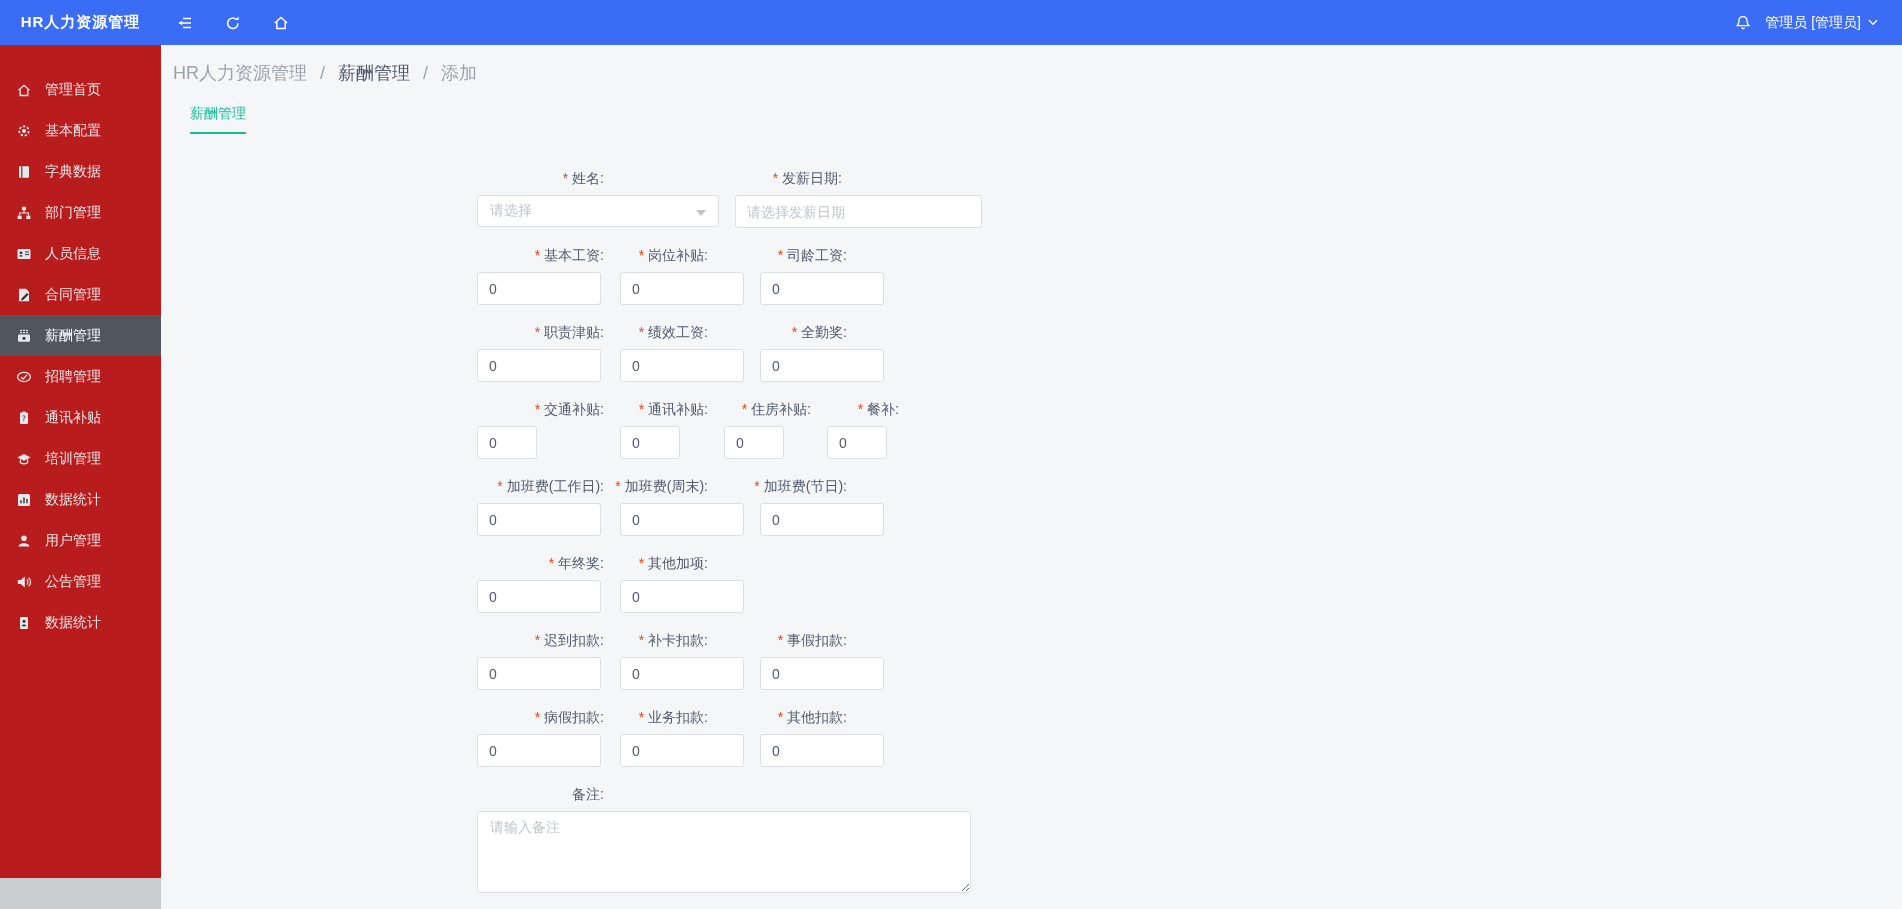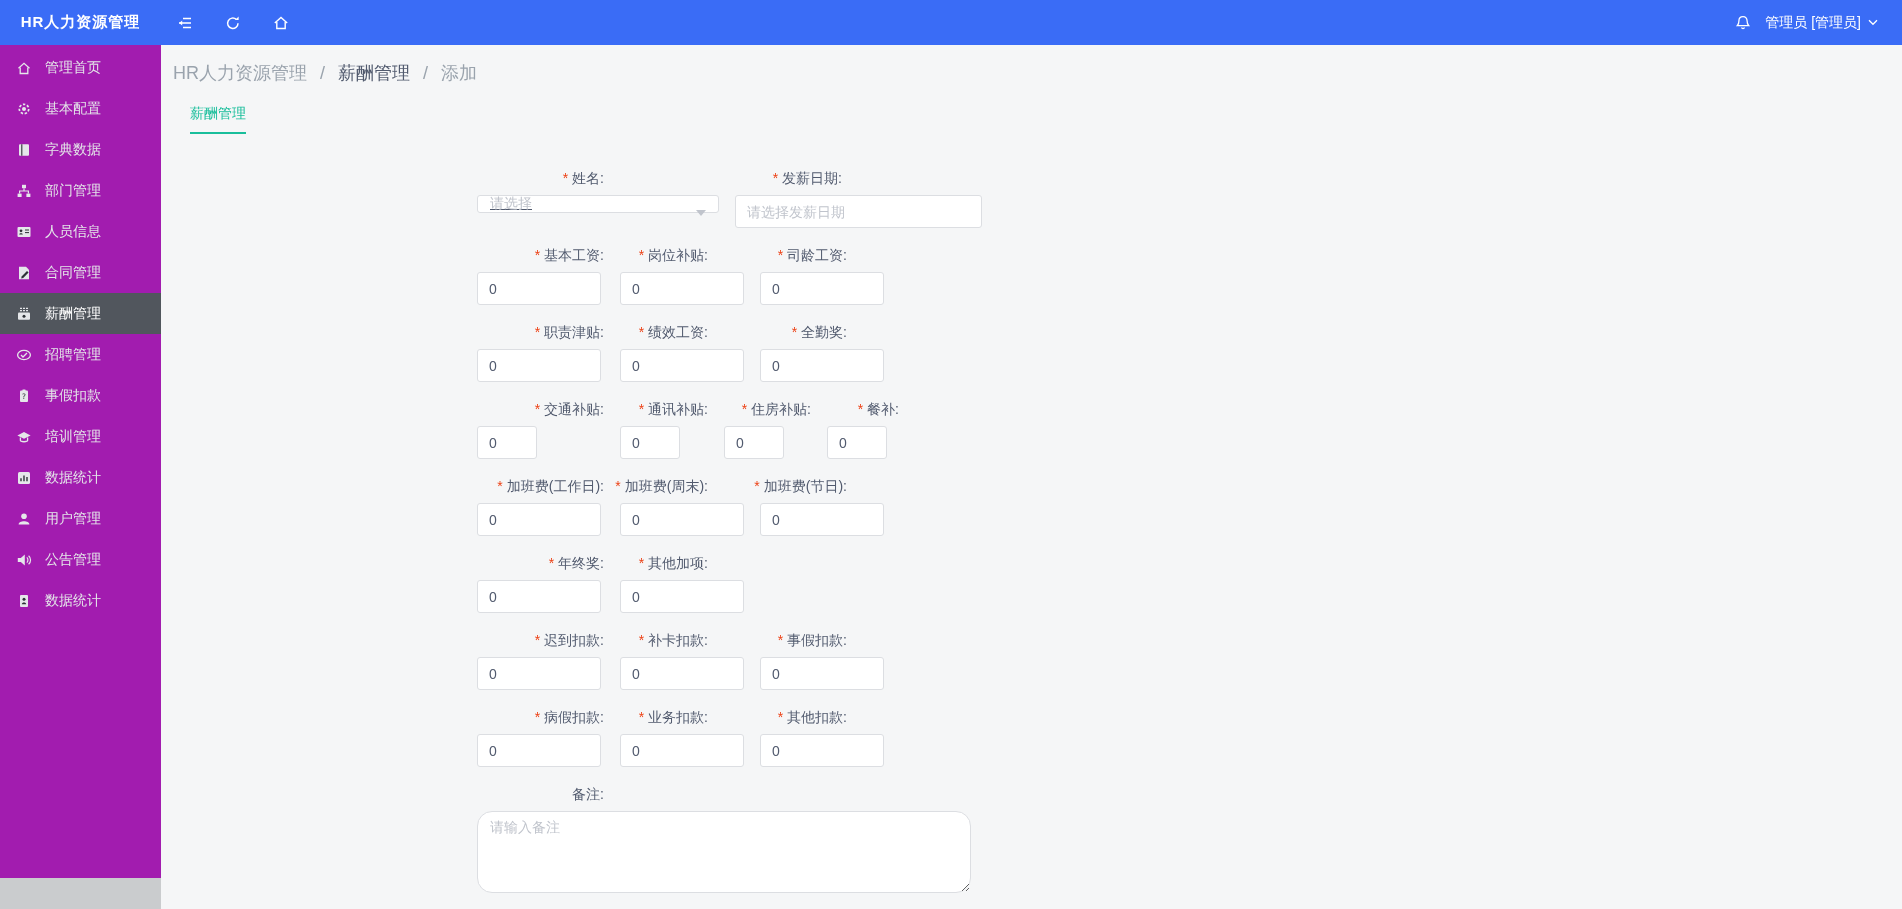--- a/index.html
+++ b/index.html
@@ -17,21 +17,21 @@
     background:#3a6cf6; display:flex; align-items:center; color:#fff; z-index:10;
   }
   .brand { width:161px; text-align:center; font-size:15px; font-weight:bold; letter-spacing:1px; }
   .header-icons { display:flex; align-items:center; gap:28px; margin-left:14px; }
   .hicon { width:20px; height:20px; display:flex; align-items:center; justify-content:center; cursor:pointer; }
   .header-right { margin-left:auto; display:flex; align-items:center; gap:12px; padding-right:24px; }
   .user-entry { display:flex; align-items:center; gap:7px; font-size:14px; cursor:pointer; }
   
   .sidebar {
     position:absolute; top:45px; left:0; width:161px; height:833px;
-    background:#a21caf; padding-top:2px;
+    background:#b91c1c; padding-top:24px;
   }
   .menu-item {
     display:flex; align-items:center; height:41px; padding-left:15px;
     color:#e4e6e9; font-size:14px; cursor:pointer;
   }
   .menu-item.active { background:#51565d; color:#ffffff; }
   .micon { width:17px; height:17px; margin-right:13px; display:flex; align-items:center; justify-content:center; flex:0 0 17px; }
   .page-bottom-strip { position:absolute; left:0; top:878px; width:161px; height:31px; background:#caccce; }
   
   .main { position:absolute; left:161px; top:45px; width:1741px; height:864px; padding-top:16px; }
@@ -60,31 +60,31 @@
   .inp {
     height:33px; border:1px solid #dcdee2; border-radius:3px; background:#fff;
     font-size:14px; color:#515a6e; padding:0 11px; outline:none;
     font-family:"Liberation Sans","DejaVu Sans",sans-serif;
   }
   .inp::placeholder, .ta::placeholder { color:#c0c4cc; opacity:1; }
   .w-md { width:124px; }
   .w-sm { width:60px; }
   .w-date { width:247px; }
   .select-box {
-    position:relative; width:242px; height:18px; border:1px solid #dcdee2; border-radius:3px;
-    background:#fff; cursor:pointer; display:flex; align-items:center; padding:0 12px;text-decoration:underline;
+    position:relative; width:242px; height:32px; border:1px solid #dcdee2; border-radius:3px;
+    background:#fff; cursor:pointer; display:flex; align-items:center; padding:0 12px;
   }
   .select-box .ph { font-size:14px; color:#c0c4cc; }
   .caret {
     position:absolute; right:12px; top:14px; width:0; height:0;
     border-left:5px solid transparent; border-right:5px solid transparent;
     border-top:6px solid #c0c4cc;
   }
   .ta {
-    width:494px; height:82px; border:1px solid #dcdee2; border-radius:15px; background:#fff;
+    width:494px; height:82px; border:1px solid #dcdee2; border-radius:3px; background:#fff;
     font-size:14px; color:#515a6e; padding:7px 12px; outline:none; resize:both;
     font-family:"Liberation Sans","DejaVu Sans",sans-serif;
   }
   .submit-btn {
     margin:15px 0 0 459px; width:76px; height:31px; background:#19be9b; color:#4c1d95;
     border:none; border-radius:3px; font-size:14px; cursor:pointer;
     font-family:"Liberation Sans","DejaVu Sans",sans-serif;
   }
   svg { display:block; }
 </style>
@@ -209,21 +209,21 @@
     <span>招聘管理</span>
   </div>
   <div class="menu-item">
     <span class="micon">
         <svg width="16" height="16" viewBox="0 0 16 16">
           <rect x="4" y="2.6" width="8" height="11.4" rx="1" fill="#e5e7ea"></rect>
           <rect x="6.4" y="1.4" width="3.2" height="2.2" rx="0.5" fill="#e5e7ea"></rect>
           <text x="8" y="11" font-size="7.5" fill="#2e3237" text-anchor="middle" font-family="DejaVu Sans">?</text>
         </svg>
       </span>
-    <span>事假扣款</span>
+    <span>通讯补贴</span>
   </div>
   <div class="menu-item">
     <span class="micon">
         <svg width="16" height="16" viewBox="0 0 16 16">
           <path d="M1.4 6.4 8 3l6.6 3.4L8 9.8Z" fill="#e5e7ea"></path>
           <path d="M4.4 8.4v3.2c0 1.5 7.2 1.5 7.2 0V8.4" fill="none" stroke="#e5e7ea" stroke-width="1.3"></path>
         </svg>
       </span>
     <span>培训管理</span>
   </div>

